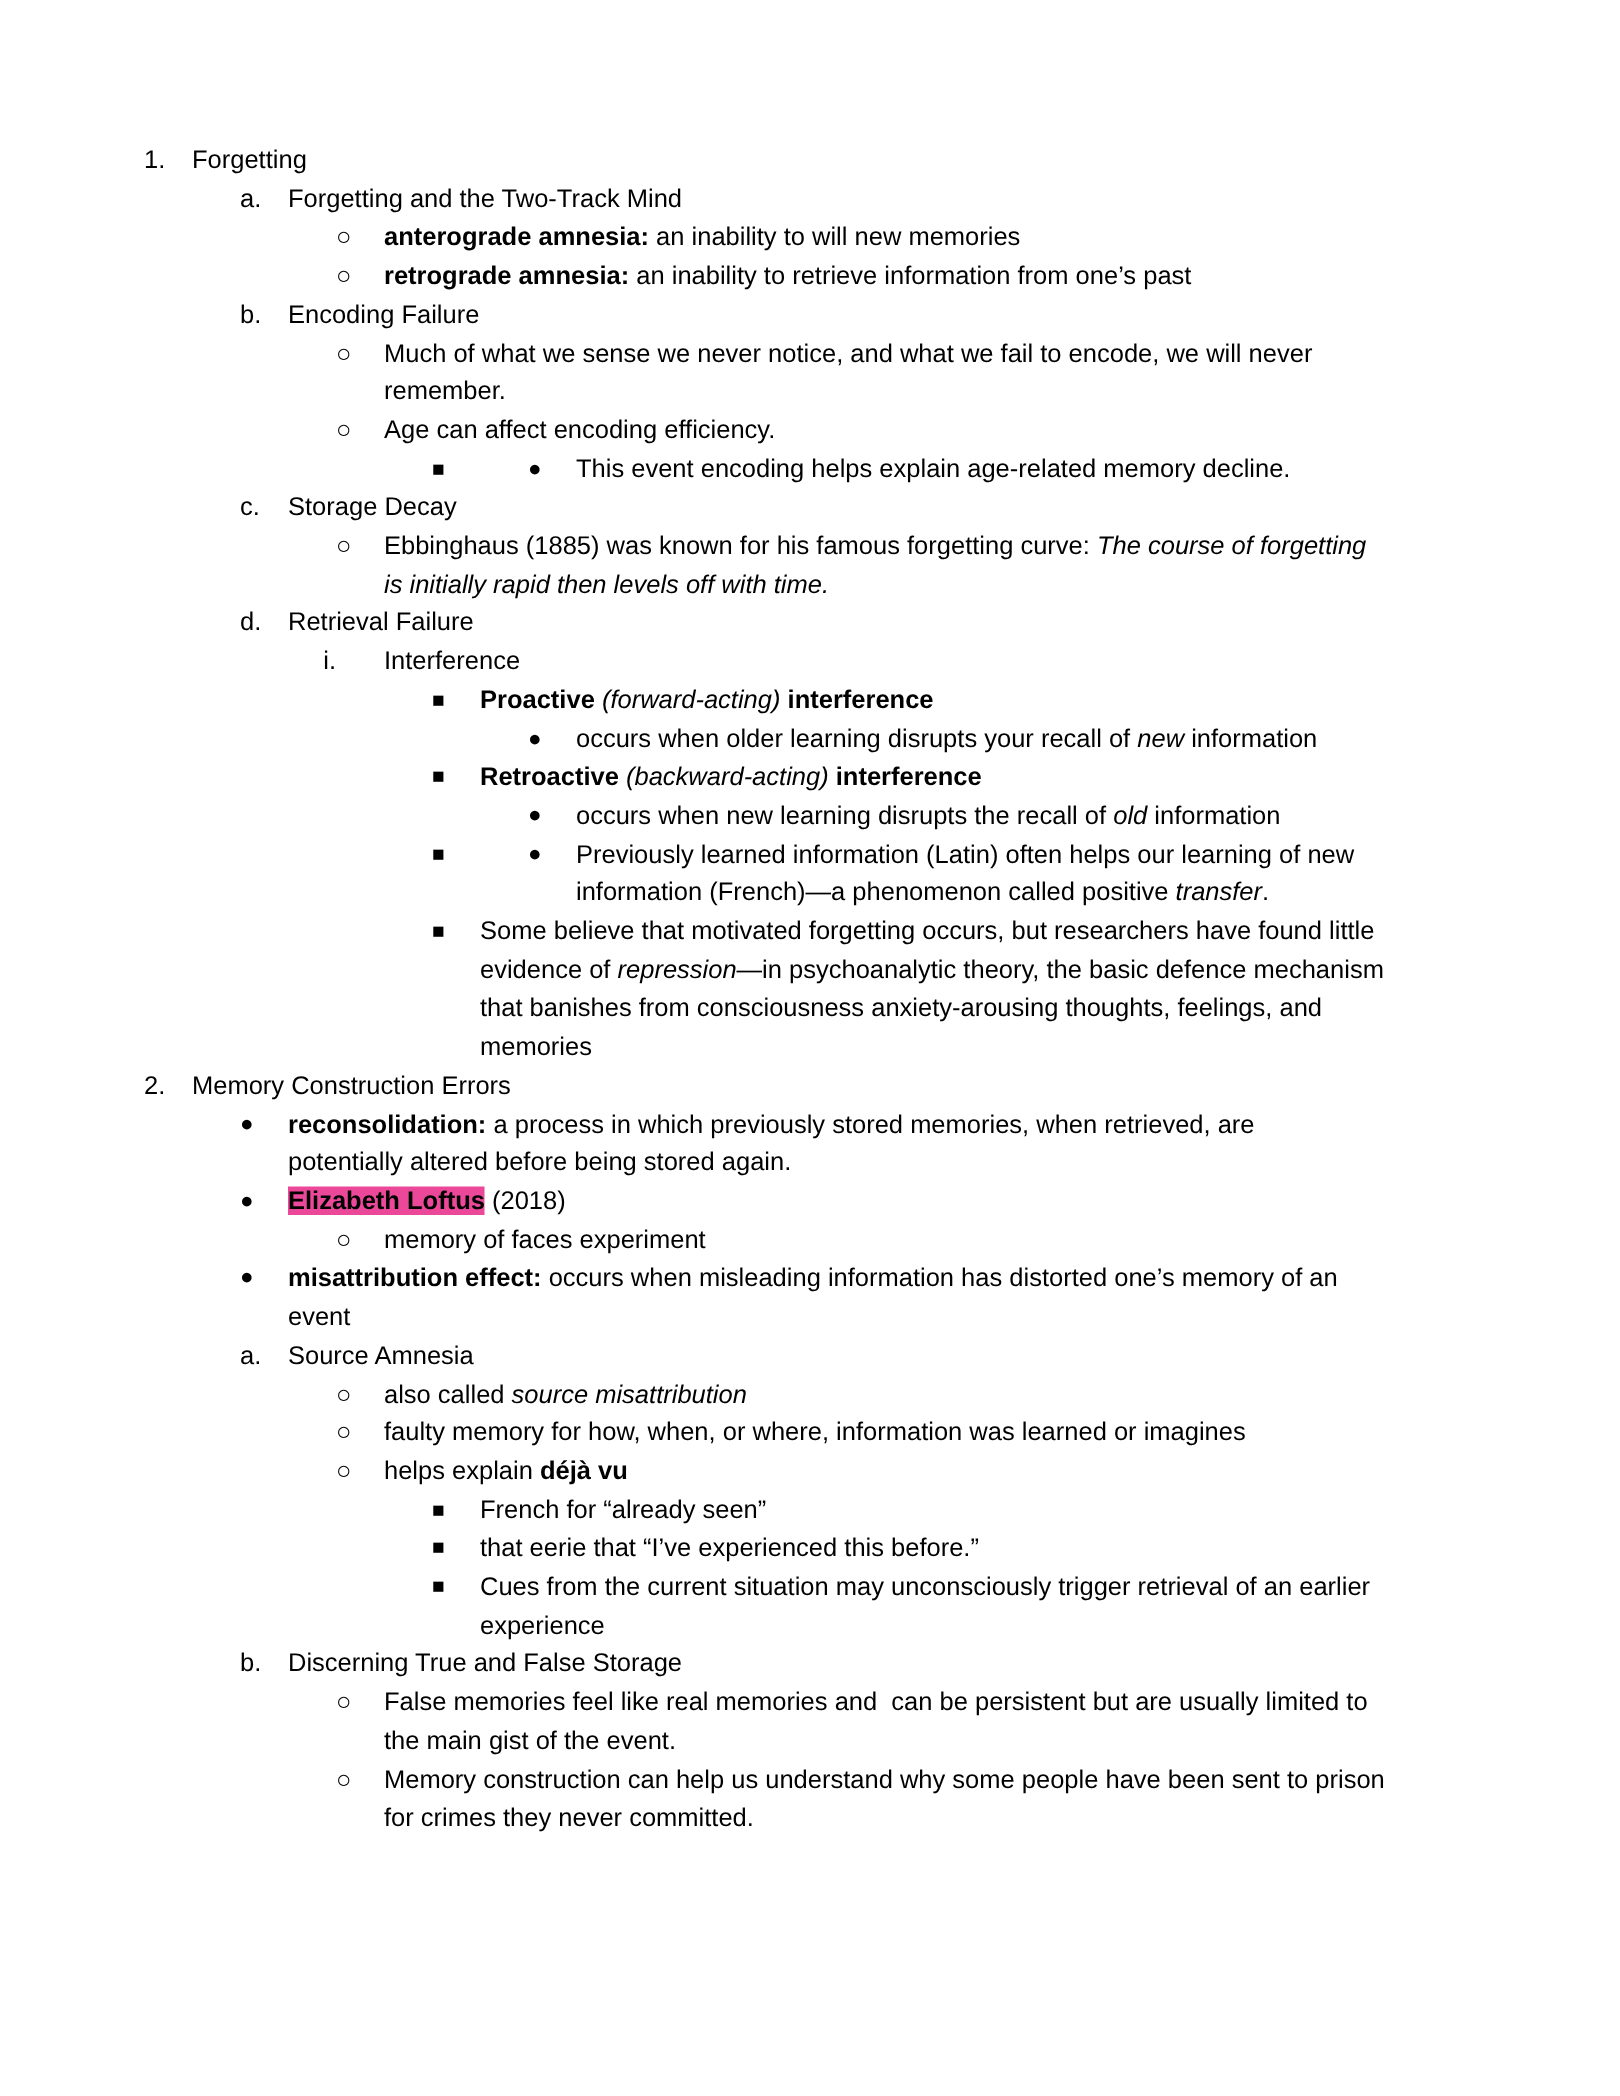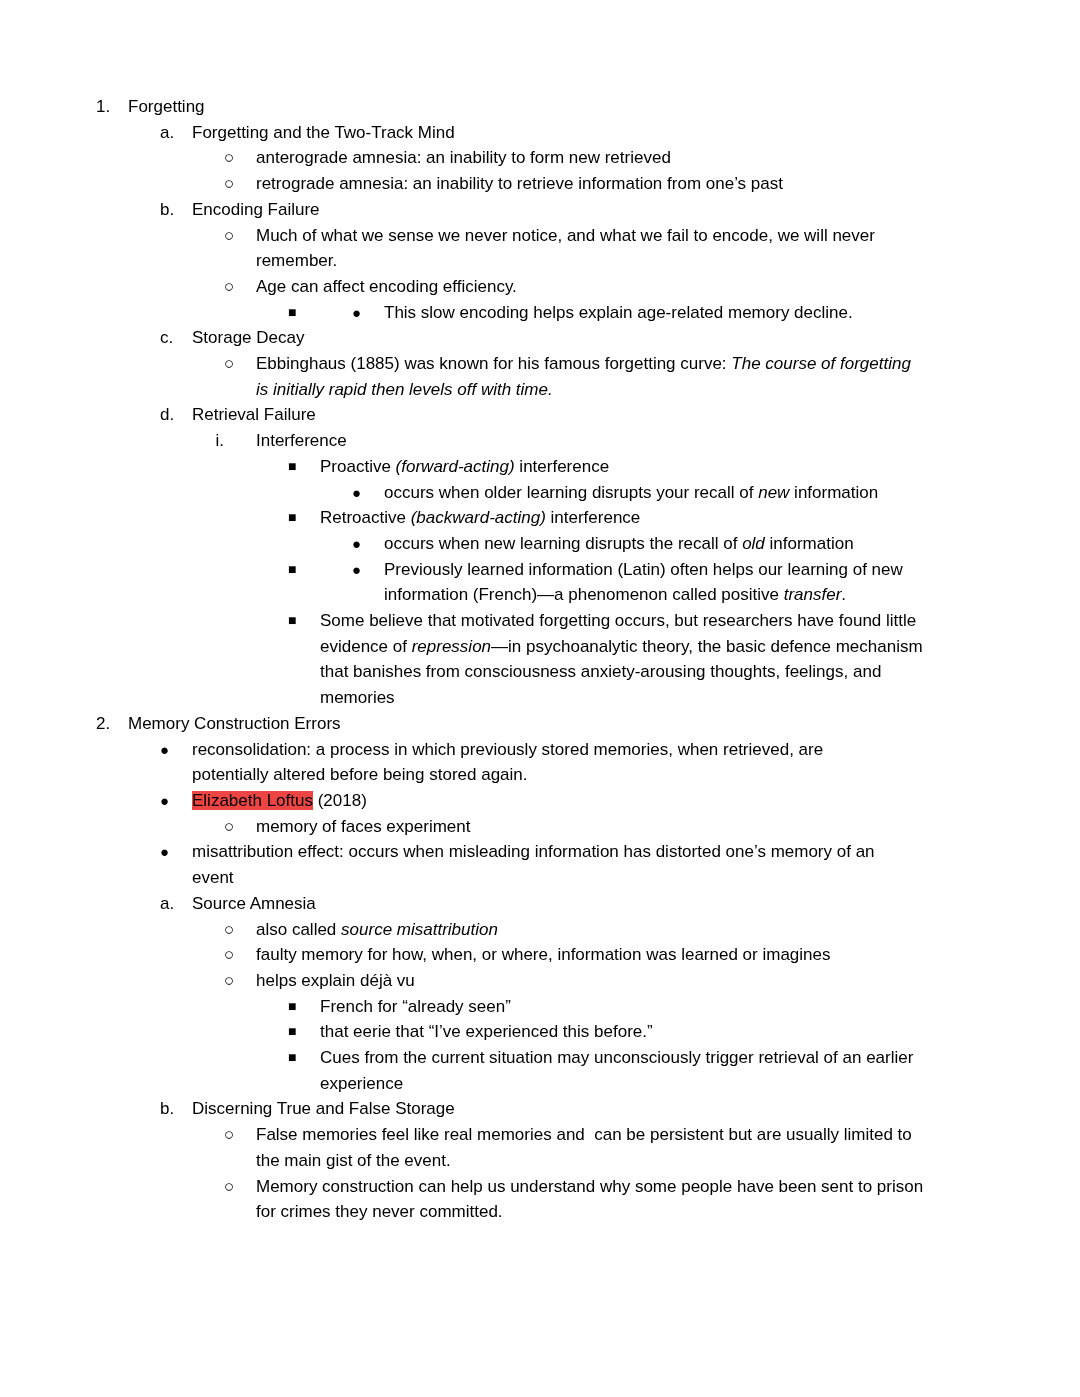--- a/index.html
+++ b/index.html
@@ -29,59 +29,59 @@
     width: 32px;
     text-align: left;
     line-height: 25.7px;
   }
   .m-roman { text-align: right; }
   .m-bullet { }
   .b-disc   { font-size: 15px; }
   .b-circle { font-size: 17px; }
   .b-square { font-size: 14px; }
   .seg { white-space: pre-wrap; }
-  .b { font-weight: normal; }
+  .b { font-weight: bold; }
   .i { font-style: italic; }
   .hl { }
 </style>
 </head>
 <body style="background: rgb(255, 255, 255);">
 
 <div class="page" style="background: rgb(255, 255, 255); color: rgb(0, 0, 0);">
   <div class="outline" id="outline">
       <div class="li lvl1"><span class="marker m-num" style="left: 0px;">1.</span><span class="seg">Forgetting</span></div>
       <div class="li lvl2"><span class="marker m-alpha" style="left: 64px;">a.</span><span class="seg">Forgetting and the Two-Track Mind</span></div>
-      <div class="li lvl3"><span class="marker m-bullet b-circle" style="left: 128px;">○</span><span class="seg b">anterograde amnesia:</span><span class="seg"> an inability to form new retrieved</span></div>
+      <div class="li lvl3"><span class="marker m-bullet b-circle" style="left: 128px;">○</span><span class="seg b">anterograde amnesia:</span><span class="seg"> an inability to will new memories</span></div>
       <div class="li lvl3"><span class="marker m-bullet b-circle" style="left: 128px;">○</span><span class="seg b">retrograde amnesia:</span><span class="seg"> an inability to retrieve information from one’s past</span></div>
       <div class="li lvl2"><span class="marker m-alpha" style="left: 64px;">b.</span><span class="seg">Encoding Failure</span></div>
       <div class="li lvl3"><span class="marker m-bullet b-circle" style="left: 128px;">○</span><span class="seg">Much of what we sense we never notice, and what we fail to encode, we will never
 remember.</span></div>
       <div class="li lvl3"><span class="marker m-bullet b-circle" style="left: 128px;">○</span><span class="seg">Age can affect encoding efficiency.</span></div>
       <div class="li lvl4"><span class="marker m-bullet b-square" style="left: 192px;">■</span></div>
-      <div class="li lvl5"><span class="marker m-bullet b-disc" style="left: 256px;">●</span><span class="seg">This slow encoding helps explain age-related memory decline.</span></div>
+      <div class="li lvl5"><span class="marker m-bullet b-disc" style="left: 256px;">●</span><span class="seg">This event encoding helps explain age-related memory decline.</span></div>
       <div class="li lvl2"><span class="marker m-alpha" style="left: 64px;">c.</span><span class="seg">Storage Decay</span></div>
       <div class="li lvl3"><span class="marker m-bullet b-circle" style="left: 128px;">○</span><span class="seg">Ebbinghaus (1885) was known for his famous forgetting curve: </span><span class="seg i">The course of forgetting
 is initially rapid then levels off with time.</span></div>
       <div class="li lvl2"><span class="marker m-alpha" style="left: 64px;">d.</span><span class="seg">Retrieval Failure</span></div>
       <div class="li lvl3"><span class="marker m-roman" style="left: 96px;">i.</span><span class="seg">Interference</span></div>
       <div class="li lvl4"><span class="marker m-bullet b-square" style="left: 192px;">■</span><span class="seg b">Proactive</span><span class="seg i"> (forward-acting) </span><span class="seg b">interference</span></div>
       <div class="li lvl5"><span class="marker m-bullet b-disc" style="left: 256px;">●</span><span class="seg">occurs when older learning disrupts your recall of </span><span class="seg i">new</span><span class="seg"> information</span></div>
       <div class="li lvl4"><span class="marker m-bullet b-square" style="left: 192px;">■</span><span class="seg b">Retroactive</span><span class="seg i"> (backward-acting) </span><span class="seg b">interference</span></div>
       <div class="li lvl5"><span class="marker m-bullet b-disc" style="left: 256px;">●</span><span class="seg">occurs when new learning disrupts the recall of </span><span class="seg i">old</span><span class="seg"> information</span></div>
       <div class="li lvl4"><span class="marker m-bullet b-square" style="left: 192px;">■</span></div>
       <div class="li lvl5"><span class="marker m-bullet b-disc" style="left: 256px;">●</span><span class="seg">Previously learned information (Latin) often helps our learning of new
 information (French)—a phenomenon called positive </span><span class="seg i">transfer</span><span class="seg">.</span></div>
       <div class="li lvl4"><span class="marker m-bullet b-square" style="left: 192px;">■</span><span class="seg">Some believe that motivated forgetting occurs, but researchers have found little
 evidence of </span><span class="seg i">repression</span><span class="seg">—in psychoanalytic theory, the basic defence mechanism
 that banishes from consciousness anxiety-arousing thoughts, feelings, and
 memories</span></div>
       <div class="li lvl1"><span class="marker m-num" style="left: 0px;">2.</span><span class="seg">Memory Construction Errors</span></div>
       <div class="li lvl2"><span class="marker m-bullet b-disc" style="left: 64px;">●</span><span class="seg b">reconsolidation:</span><span class="seg"> a process in which previously stored memories, when retrieved, are
 potentially altered before being stored again.</span></div>
-      <div class="li lvl2"><span class="marker m-bullet b-disc" style="left: 64px;">●</span><span class="seg b hl" style="background-color: #ef4444;">Elizabeth Loftus</span><span class="seg"> (2018)</span></div>
+      <div class="li lvl2"><span class="marker m-bullet b-disc" style="left: 64px;">●</span><span class="seg b hl" style="background-color: #ec4899;">Elizabeth Loftus</span><span class="seg"> (2018)</span></div>
       <div class="li lvl3"><span class="marker m-bullet b-circle" style="left: 128px;">○</span><span class="seg">memory of faces experiment</span></div>
       <div class="li lvl2"><span class="marker m-bullet b-disc" style="left: 64px;">●</span><span class="seg b">misattribution effect:</span><span class="seg"> occurs when misleading information has distorted one’s memory of an
 event</span></div>
       <div class="li lvl2"><span class="marker m-alpha" style="left: 64px;">a.</span><span class="seg">Source Amnesia</span></div>
       <div class="li lvl3"><span class="marker m-bullet b-circle" style="left: 128px;">○</span><span class="seg">also called </span><span class="seg i">source misattribution</span></div>
       <div class="li lvl3"><span class="marker m-bullet b-circle" style="left: 128px;">○</span><span class="seg">faulty memory for how, when, or where, information was learned or imagines</span></div>
       <div class="li lvl3"><span class="marker m-bullet b-circle" style="left: 128px;">○</span><span class="seg">helps explain </span><span class="seg b">déjà vu</span></div>
       <div class="li lvl4"><span class="marker m-bullet b-square" style="left: 192px;">■</span><span class="seg">French for “already seen”</span></div>
       <div class="li lvl4"><span class="marker m-bullet b-square" style="left: 192px;">■</span><span class="seg">that eerie that “I’ve experienced this before.”</span></div>
       <div class="li lvl4"><span class="marker m-bullet b-square" style="left: 192px;">■</span><span class="seg">Cues from the current situation may unconsciously trigger retrieval of an earlier

